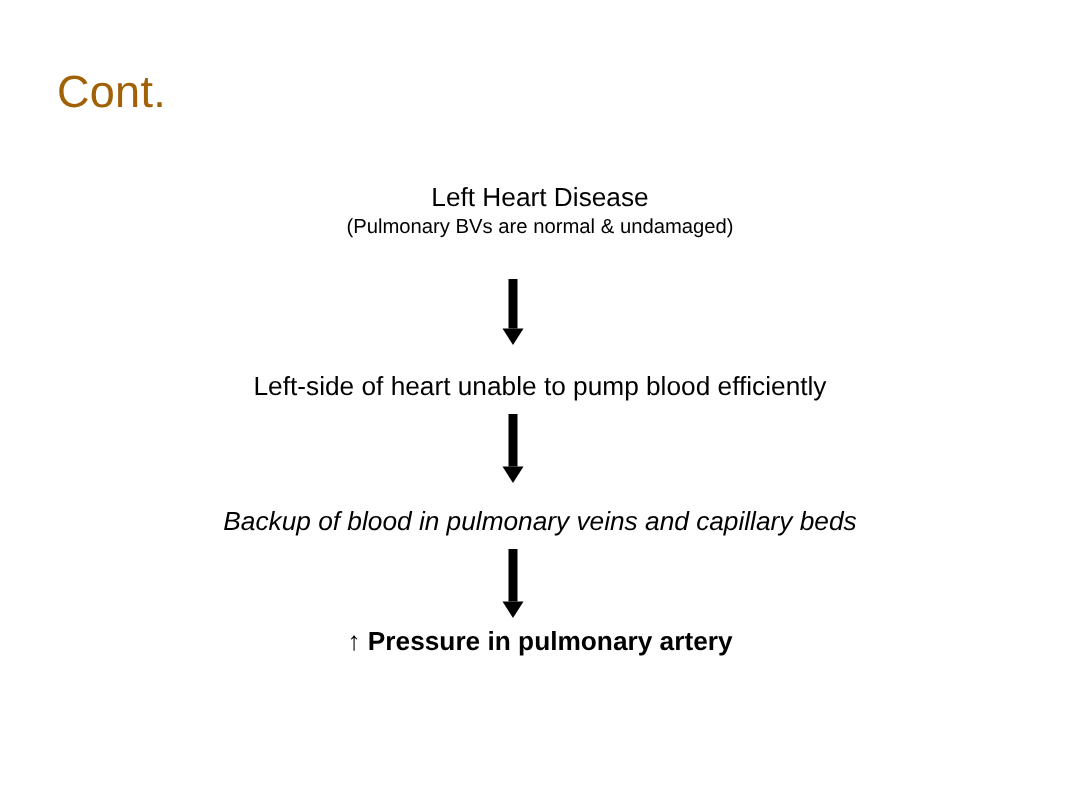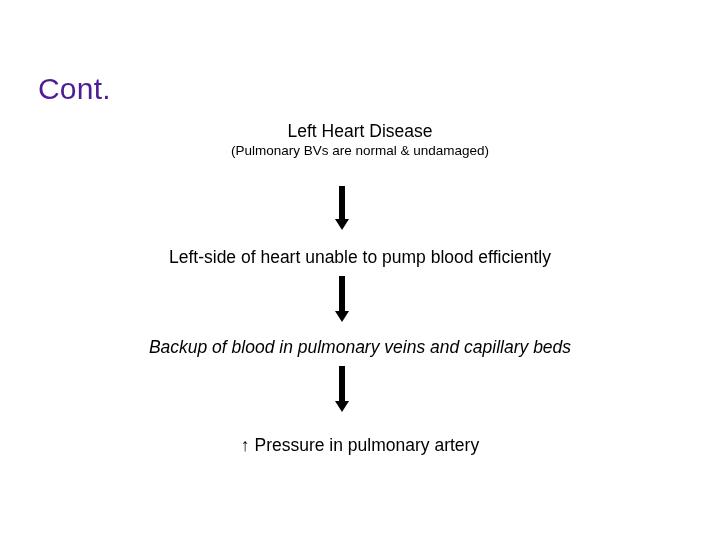--- a/index.html
+++ b/index.html
@@ -23,22 +23,21 @@
     height: 540px;
   }
   .slide-title {
     position: absolute;
     left: 38px;
     top: 44px;
     font-size: 30px;
     line-height: 36px;
     font-weight: 400;
     letter-spacing: 0.2px;
-    color: #4c1d95;
-    margin-top: 27px;
+    color: #a16207;
   }
   .flow {
     position: absolute;
     left: 0;
     top: 112px;
     width: 720px;
   }
   .node {
     position: absolute;
     width: 720px;
@@ -50,21 +49,21 @@
     line-height: 22px;
   }
   .node-sub {
     font-size: 13.5px;
     line-height: 18px;
   }
   .n1 { top: 8px; }
   .n1b { top: 30px; }
   .n2 { top: 134px; text-align: center; }
   .n3 { top: 224px; font-style: italic; }
-  .n4 { top: 322px; }
+  .n4 { top: 304px; font-weight: bold; }
 
   .arrow {
     position: absolute;
     left: 335px;
     width: 14px;
   }
   .arrow .shaft {
     position: absolute;
     left: 4px;
     top: 0;

